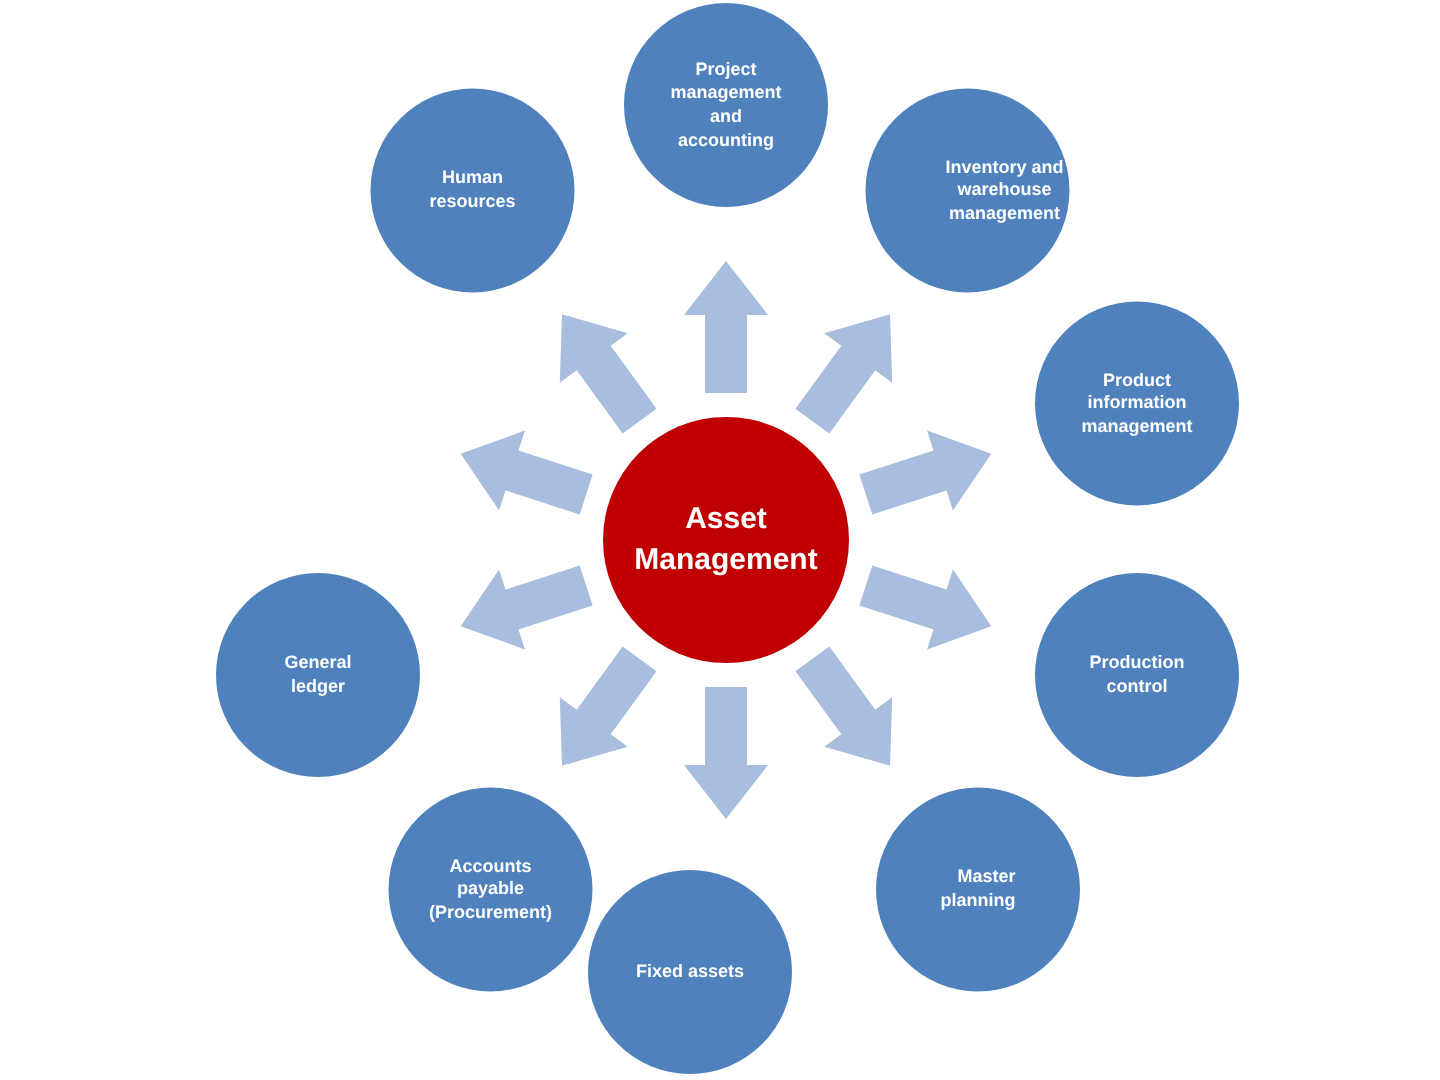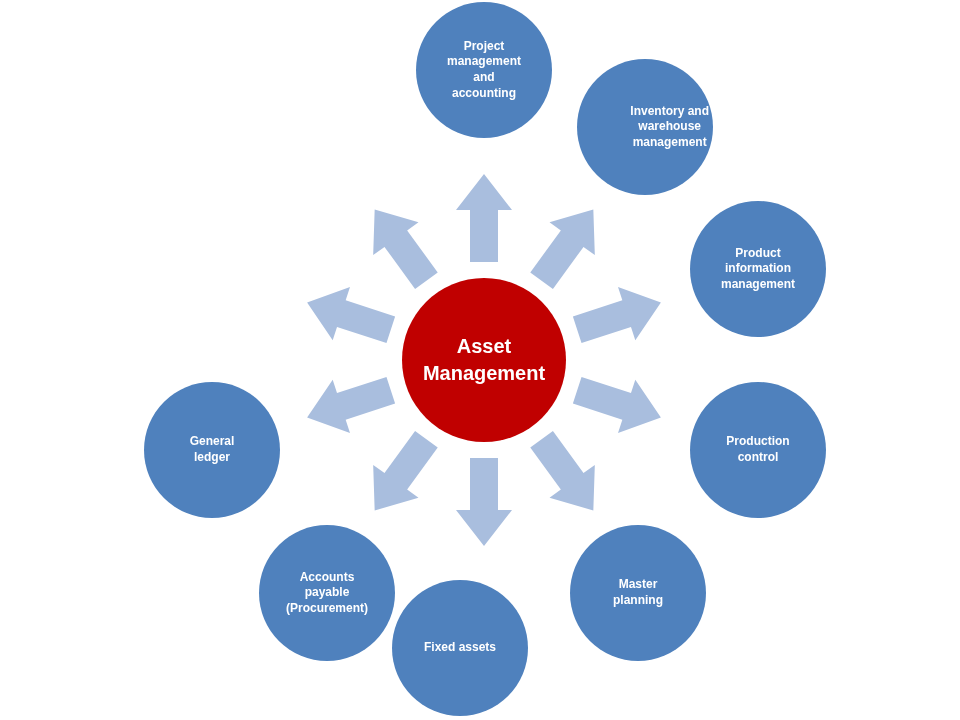--- a/index.html
+++ b/index.html
@@ -39,21 +39,21 @@
     width:164px;height:164px;
     background:var(--center);
     font-size:20px;
     line-height:1.35;
   }
   
   .n0{left:416px;top:2px;}
   .n1{left:577px;top:59px;justify-content:flex-end;}
   .n2{left:690px;top:201px;}
   .n3{left:690px;top:382px;}
-  .n4{left:570px;top:525px;}
+  .n4{left:584px;top:525px;text-align:right;}
   .n5{left:392px;top:580px;}
   .n6{left:259px;top:525px;text-align:center;}
   .n7{left:144px;top:382px;}
   .n8{left:142px;top:201px;}
   .n9{left:247px;top:59px;}
   .center{left:402px;top:278px;}
 </style>
 </head>
 <body>
 
@@ -108,14 +108,18 @@
   </div>
   <div class="node n6">
     <span>Accounts
 payable
 (Procurement)</span>
   </div>
   <div class="node n7">
     <span>General
 ledger</span>
   </div>
+  <div class="node n9">
+    <span>Human
+resources</span>
+  </div>
 
 </div>
 
 </body></html>

